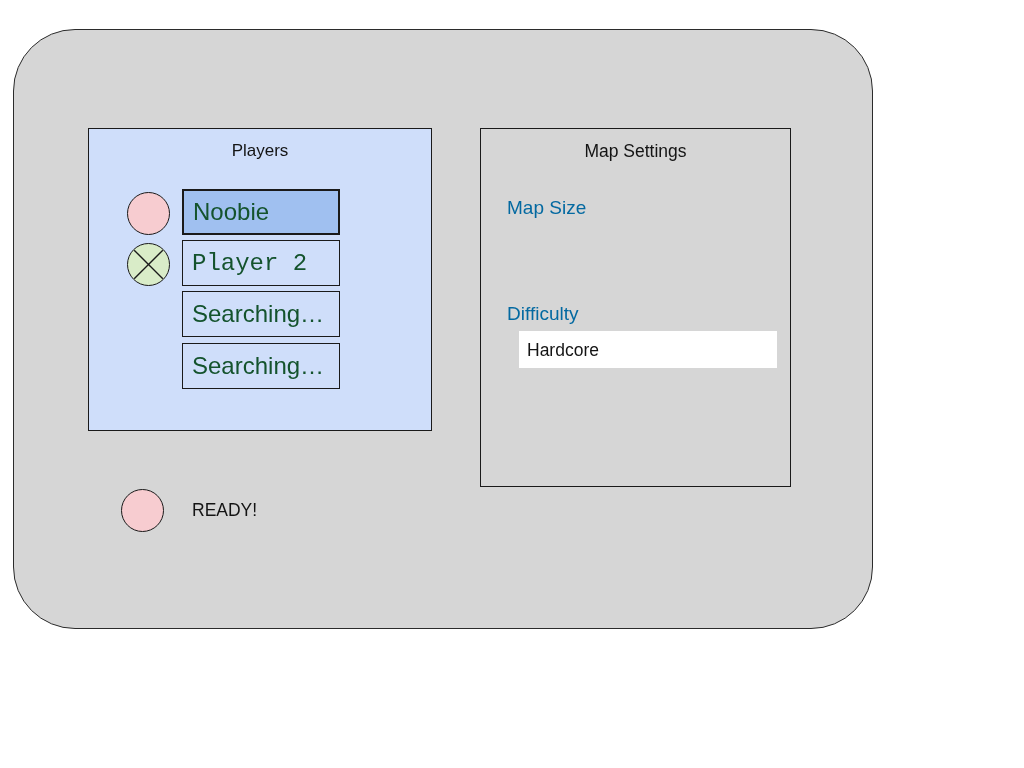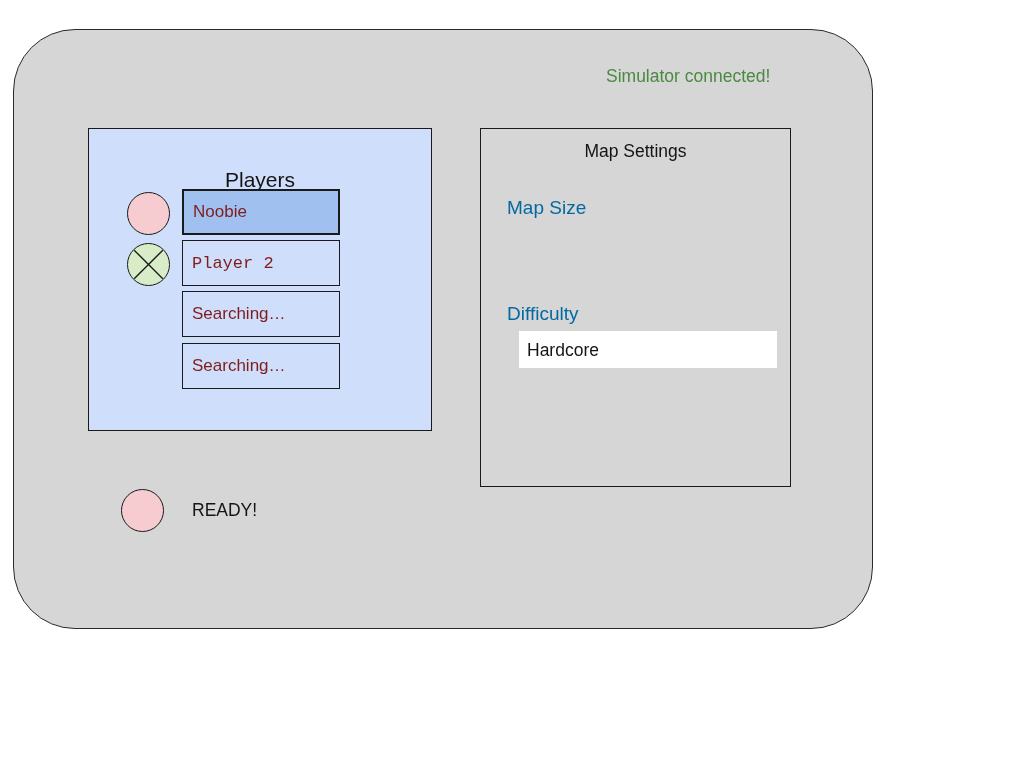--- a/index.html
+++ b/index.html
@@ -56,23 +56,22 @@
     background: #cfdefa;
     border: 1.4px solid #1a1a1a;
     box-sizing: border-box;
   }
   #players-heading {
     position: absolute;
     left: 0;
     top: 12px;
     width: 100%;
     text-align: center;
-    font-size: 21px;
-    color: #141414;
-    margin-top: 27px;
+    font-size: 17px;
+    color: #141414;
   }
 
   .player-row {
     position: absolute;
     left: 0;
     width: 100%;
     height: 50px;
   }
   .status-dot {
     position: absolute;
@@ -104,22 +103,22 @@
   }
   .player-slot.selected {
     background: #a0c0f0;
     border: 2.6px solid #1a1a1a;
   }
   .player-slot span {
     position: absolute;
     left: 9px;
     top: 50%;
     transform: translateY(-50%);
-    font-size: 17px;
-    color: #7f1d1d;
+    font-size: 24px;
+    color: #14532d;
     white-space: nowrap;
     text-align: center;
   }
 
   
   #map-settings-panel {
     position: absolute;
     left: 466px;
     top: 98px;
     width: 311px;
@@ -188,21 +187,20 @@
     color: #141414;
     white-space: nowrap;
     text-align: right;
   }
 </style>
 </head>
 <body>
 
 <div id="lobby-card">
 
-  <div id="sim-status">Simulator connected!</div>
 
   <div id="players-panel">
     <div id="players-heading">Players</div>
 
     <div class="player-row" style="top:60px;">
       <div class="status-dot pink"></div>
       <div class="player-slot selected">
         <span>Noobie</span>
       </div>
     </div>

